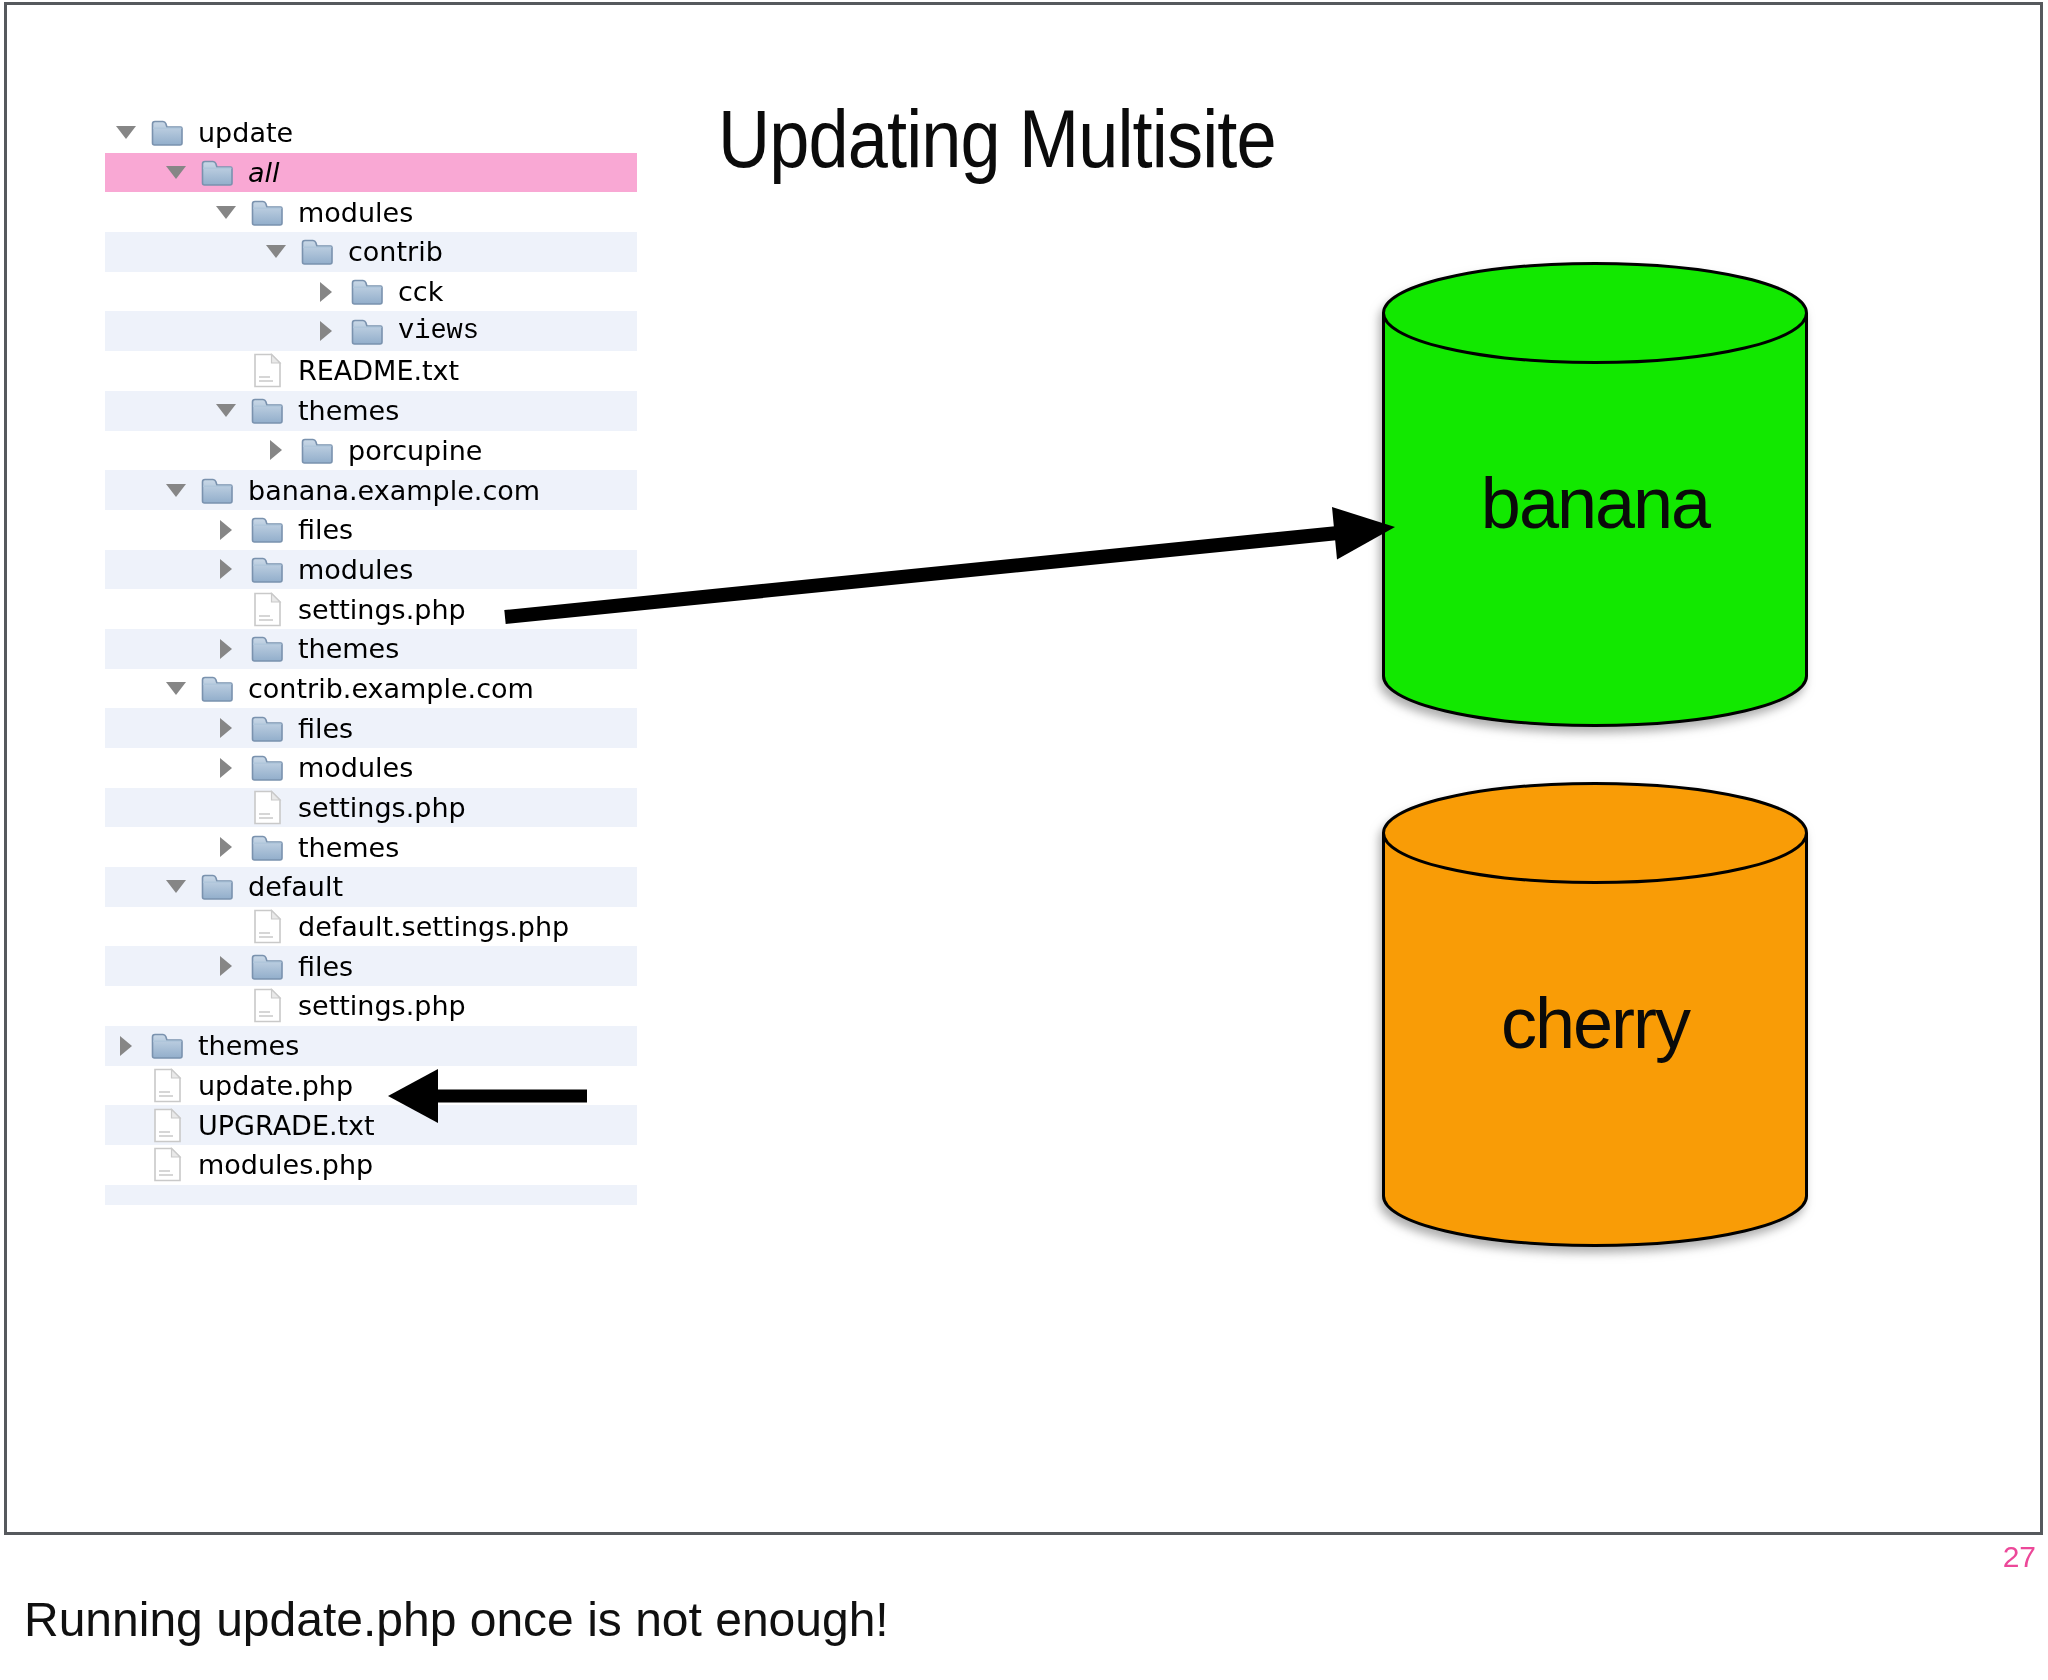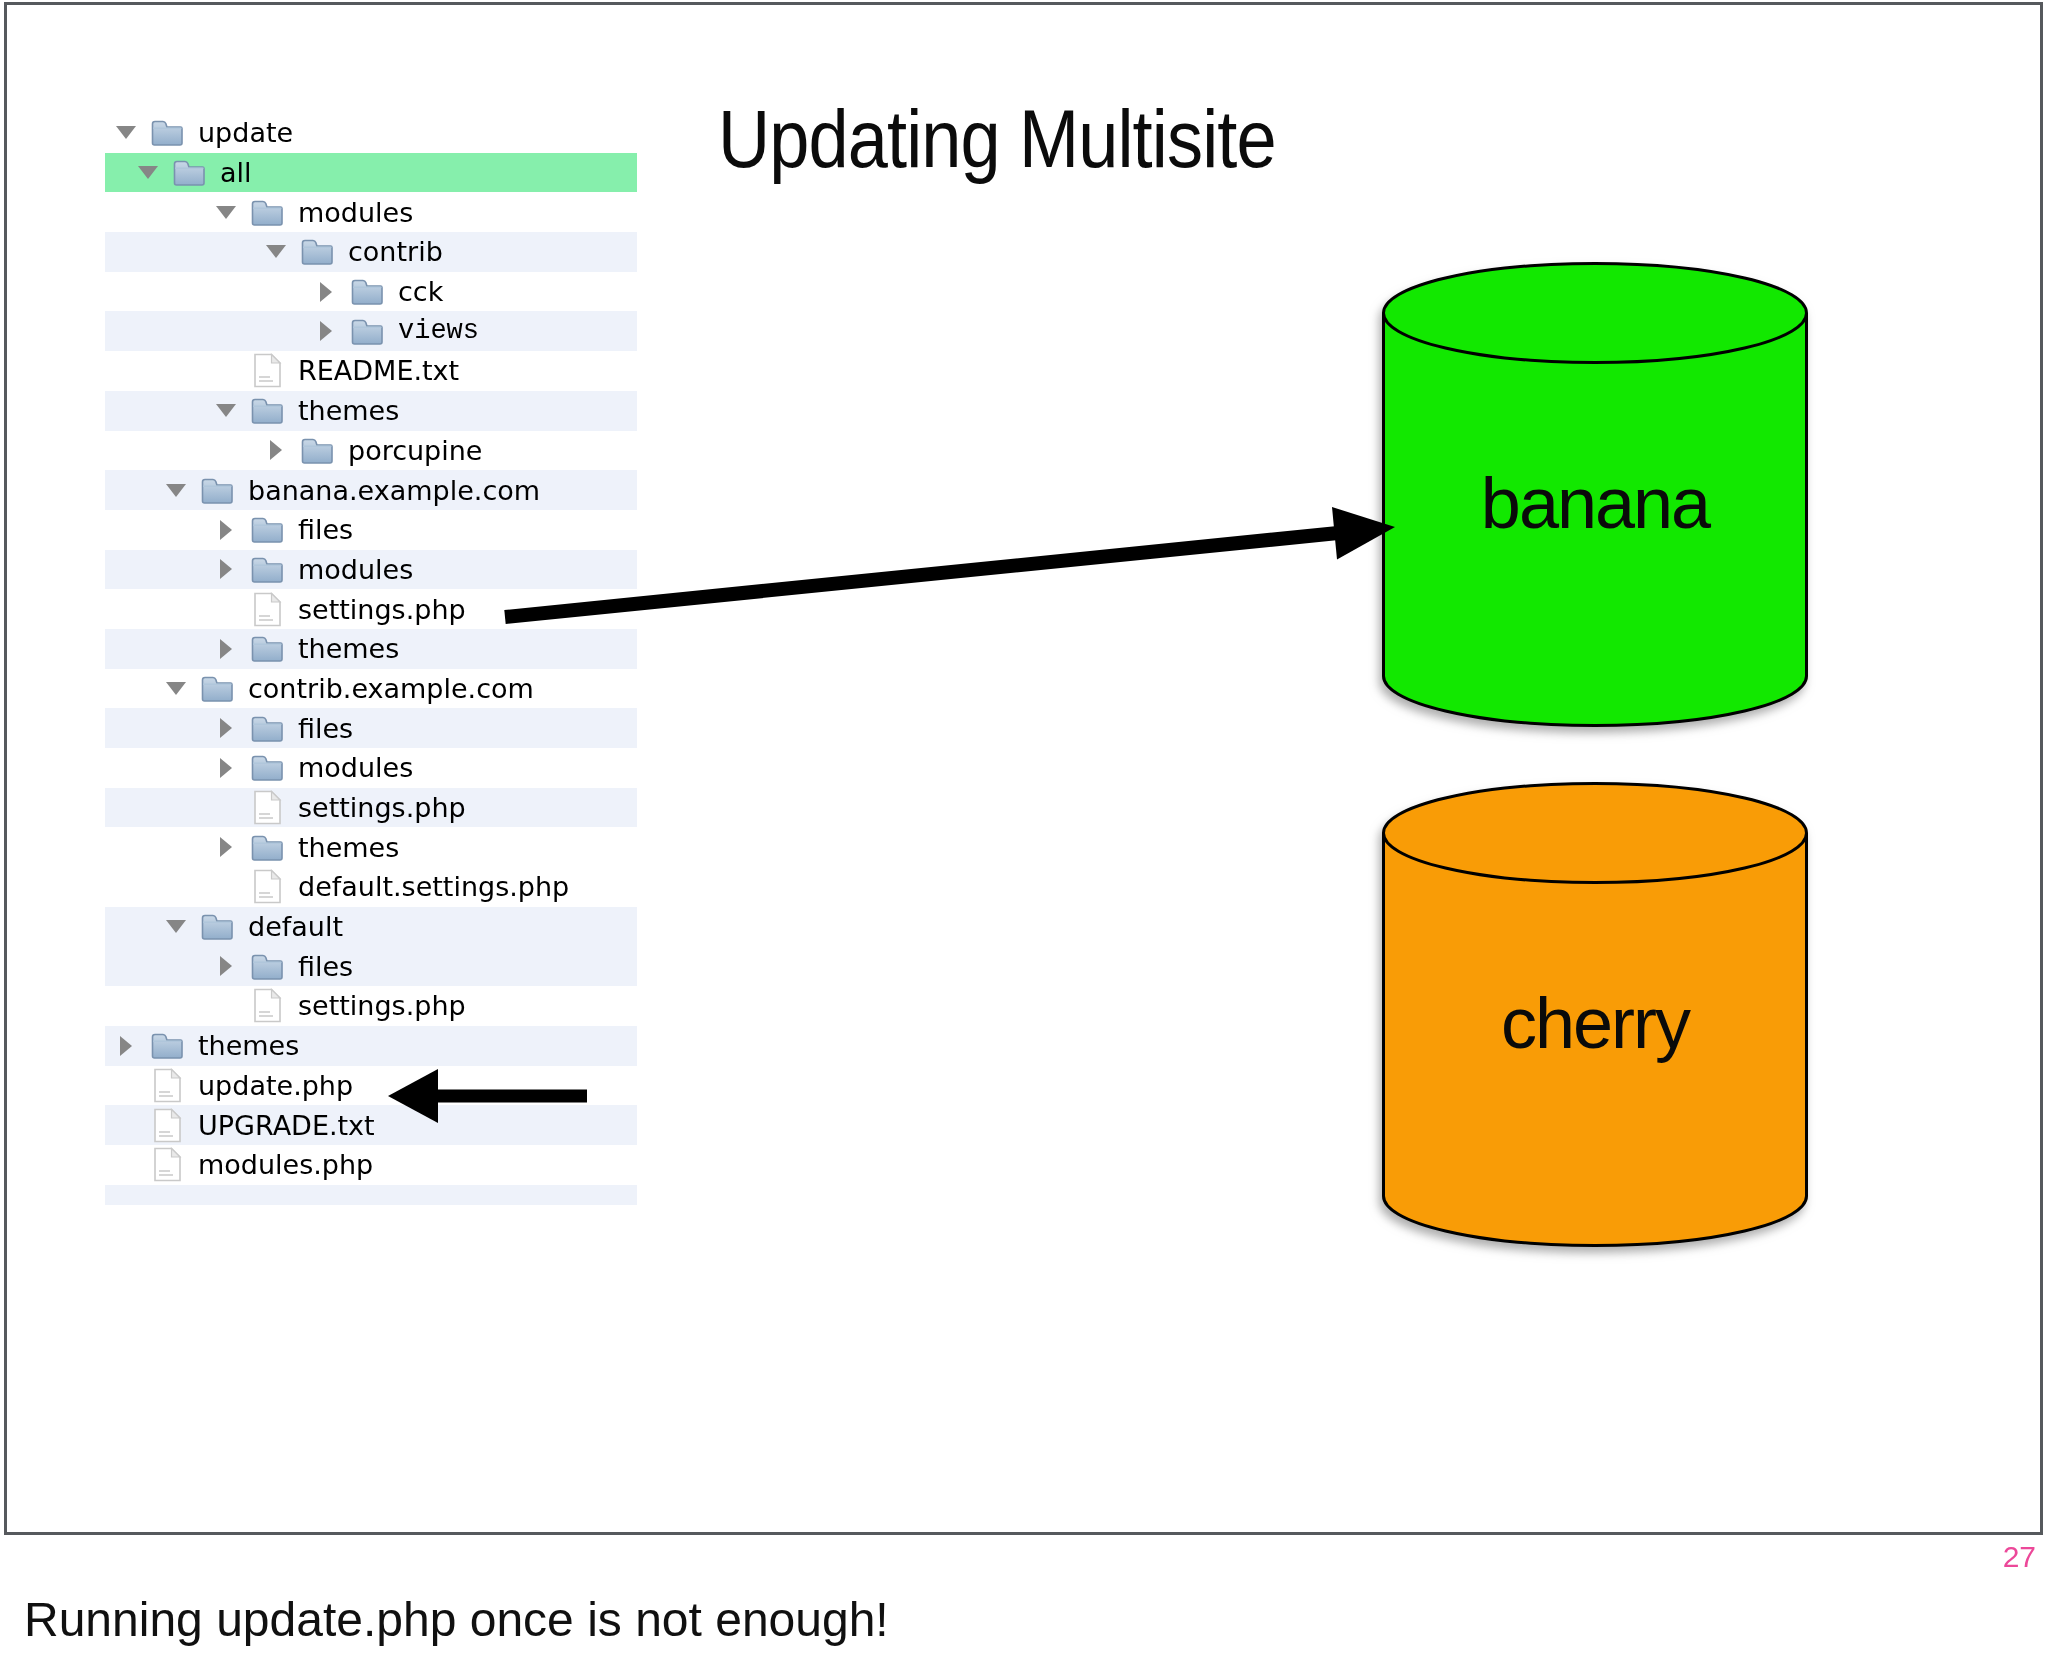--- a/index.html
+++ b/index.html
@@ -62,21 +62,21 @@
     <span class="icon-box">
       <svg width="34" height="27" viewBox="0 0 34 27">
         <path d="M2.5,8 L2.5,5 Q2.5,2.5 5,2.5 L13,2.5 Q15,2.5 15.8,4.5 L16.9,8 L30.5,8
                  Q32,8 32,9.5 L32,24 Q32,26 30,26 L4.5,26 Q2.5,26 2.5,24 Z" fill="url(#folder-grad)" stroke="#7A92AE" stroke-width="1.6"></path>
         <line x1="3" y1="9.2" x2="31.5" y2="9.2" stroke="#AFC6DB" stroke-width="1.4"></line>
       </svg>
 
     </span>
     <span class="row-label">update</span>
   </div>
-      <div class="tree-row" style="padding-left: 32px; background: #86efac;">
+      <div class="tree-row" style="padding-left: 60px; background: #f9a8d4; font-style: italic;">
     <span class="disc open"></span>
     <span class="icon-box">
       <svg width="34" height="27" viewBox="0 0 34 27">
         <path d="M2.5,8 L2.5,5 Q2.5,2.5 5,2.5 L13,2.5 Q15,2.5 15.8,4.5 L16.9,8 L30.5,8
                  Q32,8 32,9.5 L32,24 Q32,26 30,26 L4.5,26 Q2.5,26 2.5,24 Z" fill="url(#folder-grad)" stroke="#7A92AE" stroke-width="1.6"></path>
         <line x1="3" y1="9.2" x2="31.5" y2="9.2" stroke="#AFC6DB" stroke-width="1.4"></line>
       </svg>
 
     </span>
     <span class="row-label">all</span>
@@ -281,44 +281,44 @@
     <span class="icon-box">
       <svg width="34" height="27" viewBox="0 0 34 27">
         <path d="M2.5,8 L2.5,5 Q2.5,2.5 5,2.5 L13,2.5 Q15,2.5 15.8,4.5 L16.9,8 L30.5,8
                  Q32,8 32,9.5 L32,24 Q32,26 30,26 L4.5,26 Q2.5,26 2.5,24 Z" fill="url(#folder-grad)" stroke="#7A92AE" stroke-width="1.6"></path>
         <line x1="3" y1="9.2" x2="31.5" y2="9.2" stroke="#AFC6DB" stroke-width="1.4"></line>
       </svg>
 
     </span>
     <span class="row-label">themes</span>
   </div>
+      <div class="tree-row" style="padding-left: 60px; background: rgb(238, 242, 250);">
+    <span class="disc open"></span>
+    <span class="icon-box">
+      <svg width="34" height="27" viewBox="0 0 34 27">
+        <path d="M2.5,8 L2.5,5 Q2.5,2.5 5,2.5 L13,2.5 Q15,2.5 15.8,4.5 L16.9,8 L30.5,8
+                 Q32,8 32,9.5 L32,24 Q32,26 30,26 L4.5,26 Q2.5,26 2.5,24 Z" fill="url(#folder-grad)" stroke="#7A92AE" stroke-width="1.6"></path>
+        <line x1="3" y1="9.2" x2="31.5" y2="9.2" stroke="#AFC6DB" stroke-width="1.4"></line>
+      </svg>
+
+    </span>
+    <span class="row-label">default</span>
+  </div>
       <div class="tree-row" style="padding-left: 110px;">
     <span class="disc none"></span>
     <span class="icon-box">
 
       <svg width="29" height="35" viewBox="0 0 29 35">
         <path d="M2,1.5 L18.5,1.5 L27,10 L27,33.5 L2,33.5 Z" fill="#ffffff" stroke="#c9c9c9" stroke-width="1.6"></path>
         <path d="M18.5,1.5 L18.5,10 L27,10 Z" fill="#e9e9e9" stroke="#c9c9c9" stroke-width="1.2"></path>
         <rect x="6" y="23" width="11" height="2" fill="#d6d6d6"></rect>
         <rect x="6" y="27" width="14" height="2" fill="#d6d6d6"></rect>
       </svg>
     </span>
     <span class="row-label">default.settings.php</span>
-  </div>
-      <div class="tree-row" style="padding-left: 60px; background: rgb(238, 242, 250);">
-    <span class="disc open"></span>
-    <span class="icon-box">
-      <svg width="34" height="27" viewBox="0 0 34 27">
-        <path d="M2.5,8 L2.5,5 Q2.5,2.5 5,2.5 L13,2.5 Q15,2.5 15.8,4.5 L16.9,8 L30.5,8
-                 Q32,8 32,9.5 L32,24 Q32,26 30,26 L4.5,26 Q2.5,26 2.5,24 Z" fill="url(#folder-grad)" stroke="#7A92AE" stroke-width="1.6"></path>
-        <line x1="3" y1="9.2" x2="31.5" y2="9.2" stroke="#AFC6DB" stroke-width="1.4"></line>
-      </svg>
-
-    </span>
-    <span class="row-label">default</span>
   </div>
       <div class="tree-row" style="padding-left: 110px; background: rgb(238, 242, 250);">
     <span class="disc closed"></span>
     <span class="icon-box">
       <svg width="34" height="27" viewBox="0 0 34 27">
         <path d="M2.5,8 L2.5,5 Q2.5,2.5 5,2.5 L13,2.5 Q15,2.5 15.8,4.5 L16.9,8 L30.5,8
                  Q32,8 32,9.5 L32,24 Q32,26 30,26 L4.5,26 Q2.5,26 2.5,24 Z" fill="url(#folder-grad)" stroke="#7A92AE" stroke-width="1.6"></path>
         <line x1="3" y1="9.2" x2="31.5" y2="9.2" stroke="#AFC6DB" stroke-width="1.4"></line>
       </svg>
 

